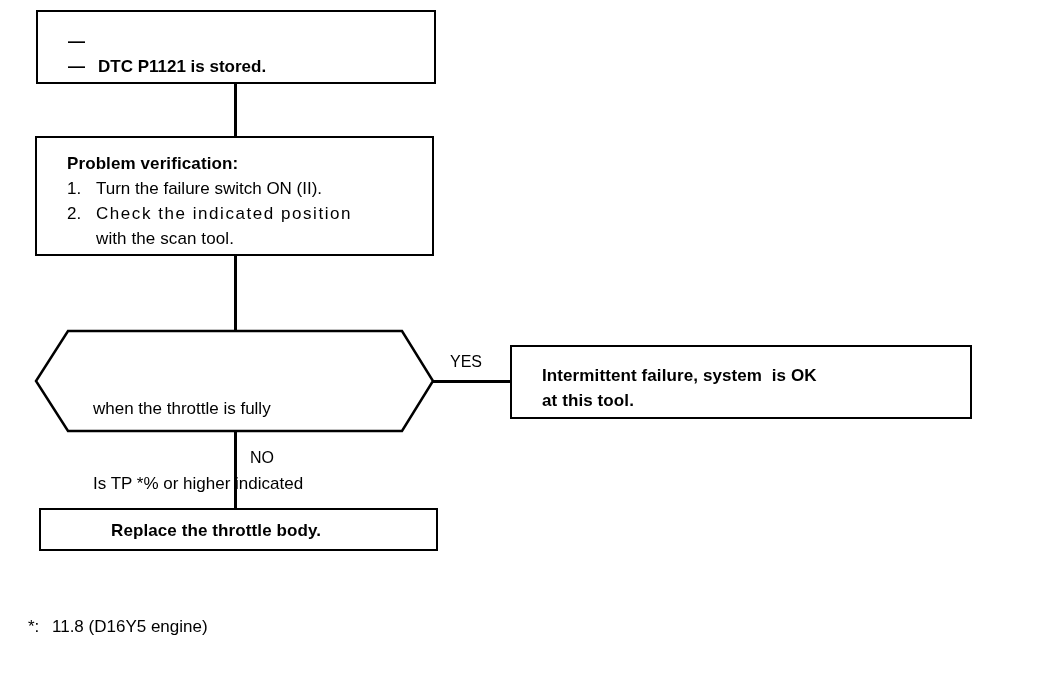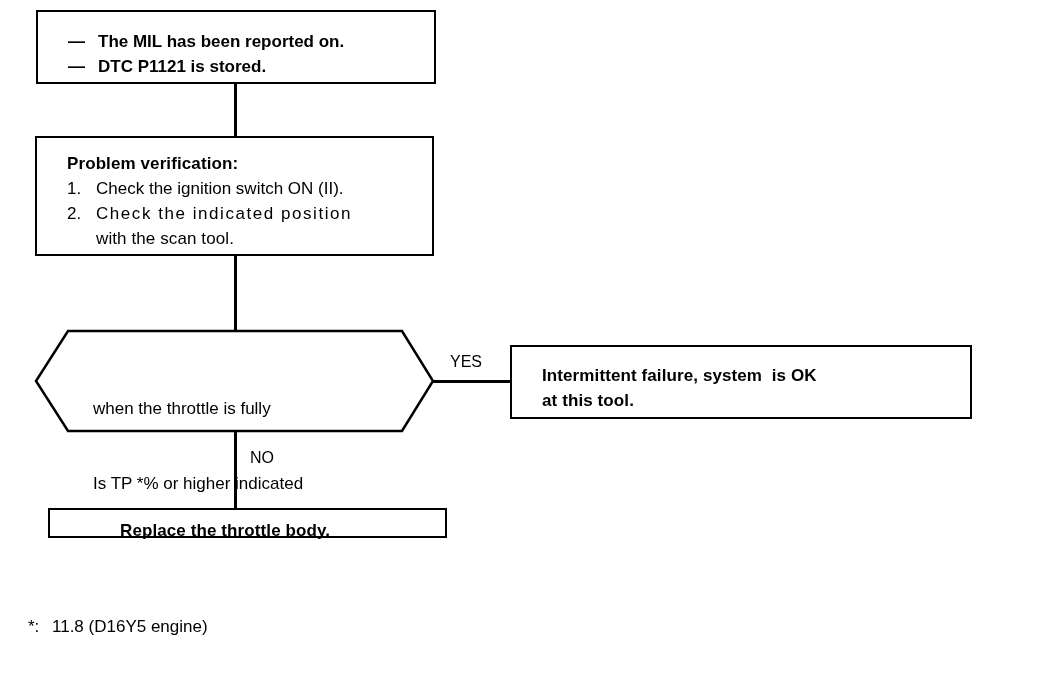--- a/index.html
+++ b/index.html
@@ -80,21 +80,21 @@
     position: absolute;
     left: 59px;
     top: 17px;
     font-size: 17px;
     line-height: 25px;
     white-space: pre;
   }
 
   
   #intermittent-box { left: 510px; top: 345px; width: 462px; height: 74px; }
-  #replace-box { left: 48px; top: 508px; width: 399px; height: 30px; }
+  #replace-box { left: 39px; top: 508px; width: 399px; height: 43px; }
 
   
   .connector-v {
     position: absolute;
     width: 2.5px;
     background: #000000;
   }
   .connector-h {
     position: absolute;
     height: 2.5px;
@@ -122,36 +122,35 @@
   .fn-mark { display: inline-block; width: 24px; }
 </style>
 </head>
 <body>
 
 <div id="page">
 
   <div class="node-box" id="symptom-box">
     <div class="dash-row" style="left:30px; top:17px;">
       <span class="dash-mark">—</span>
-      <span>The MIL has been reported on.</span>
     </div>
     <div class="dash-row" style="left:30px; top:42px;">
       <span class="dash-mark">—</span>
       <span>DTC P1121 is stored.</span>
     </div>
   </div>
 
   <div class="connector-v" style="left:234px; top:83px; height:54px;"></div>
 
   <div class="node-box" id="verify-box">
     <div class="box-text bold" style="left:30px; top:13px;">Problem verification:</div>
 
     <div class="num-row" style="left:30px; top:38px;">
       <span class="num-mark">1.</span>
-      <span>Check the ignition switch ON (II).</span>
+      <span>Turn the failure switch ON (II).</span>
     </div>
 
     <div class="num-row" style="left:30px; top:63px;">
       <span class="num-mark">2.</span>
       <span class="wide-track">Check the indicated position</span>
     </div>
 
     <div class="box-text" style="left:59px; top:88px;">with the scan tool.</div>
   </div>
 

